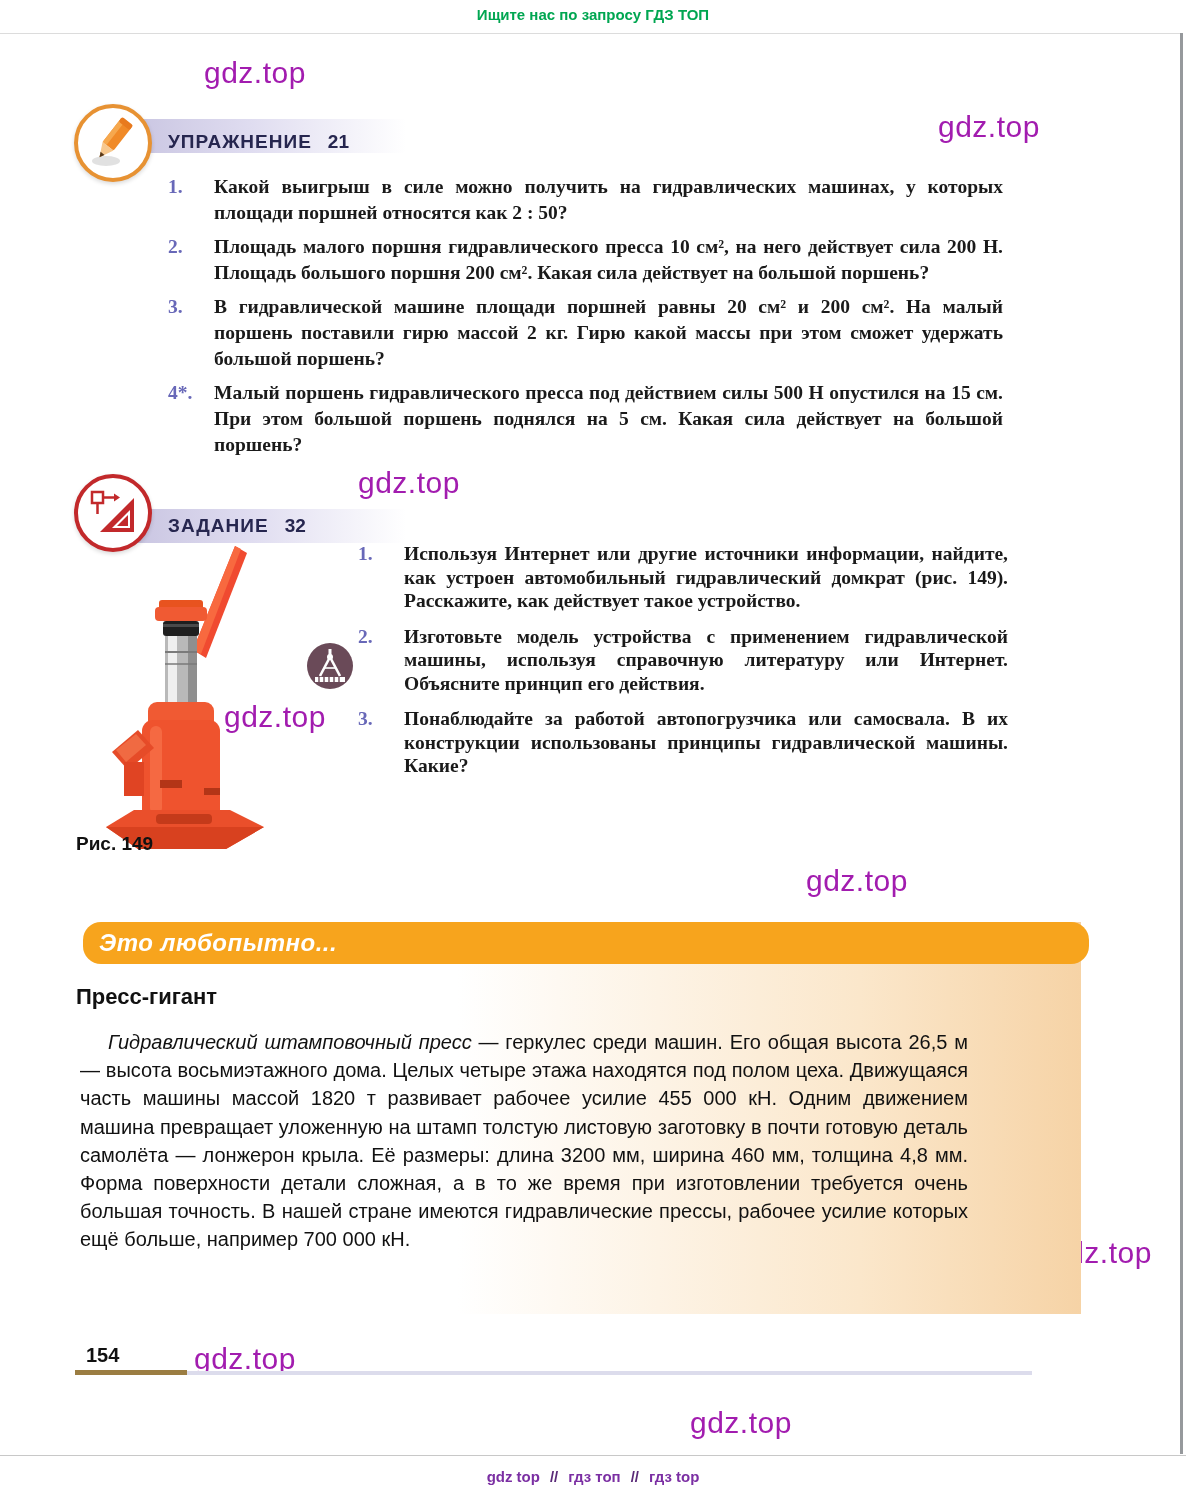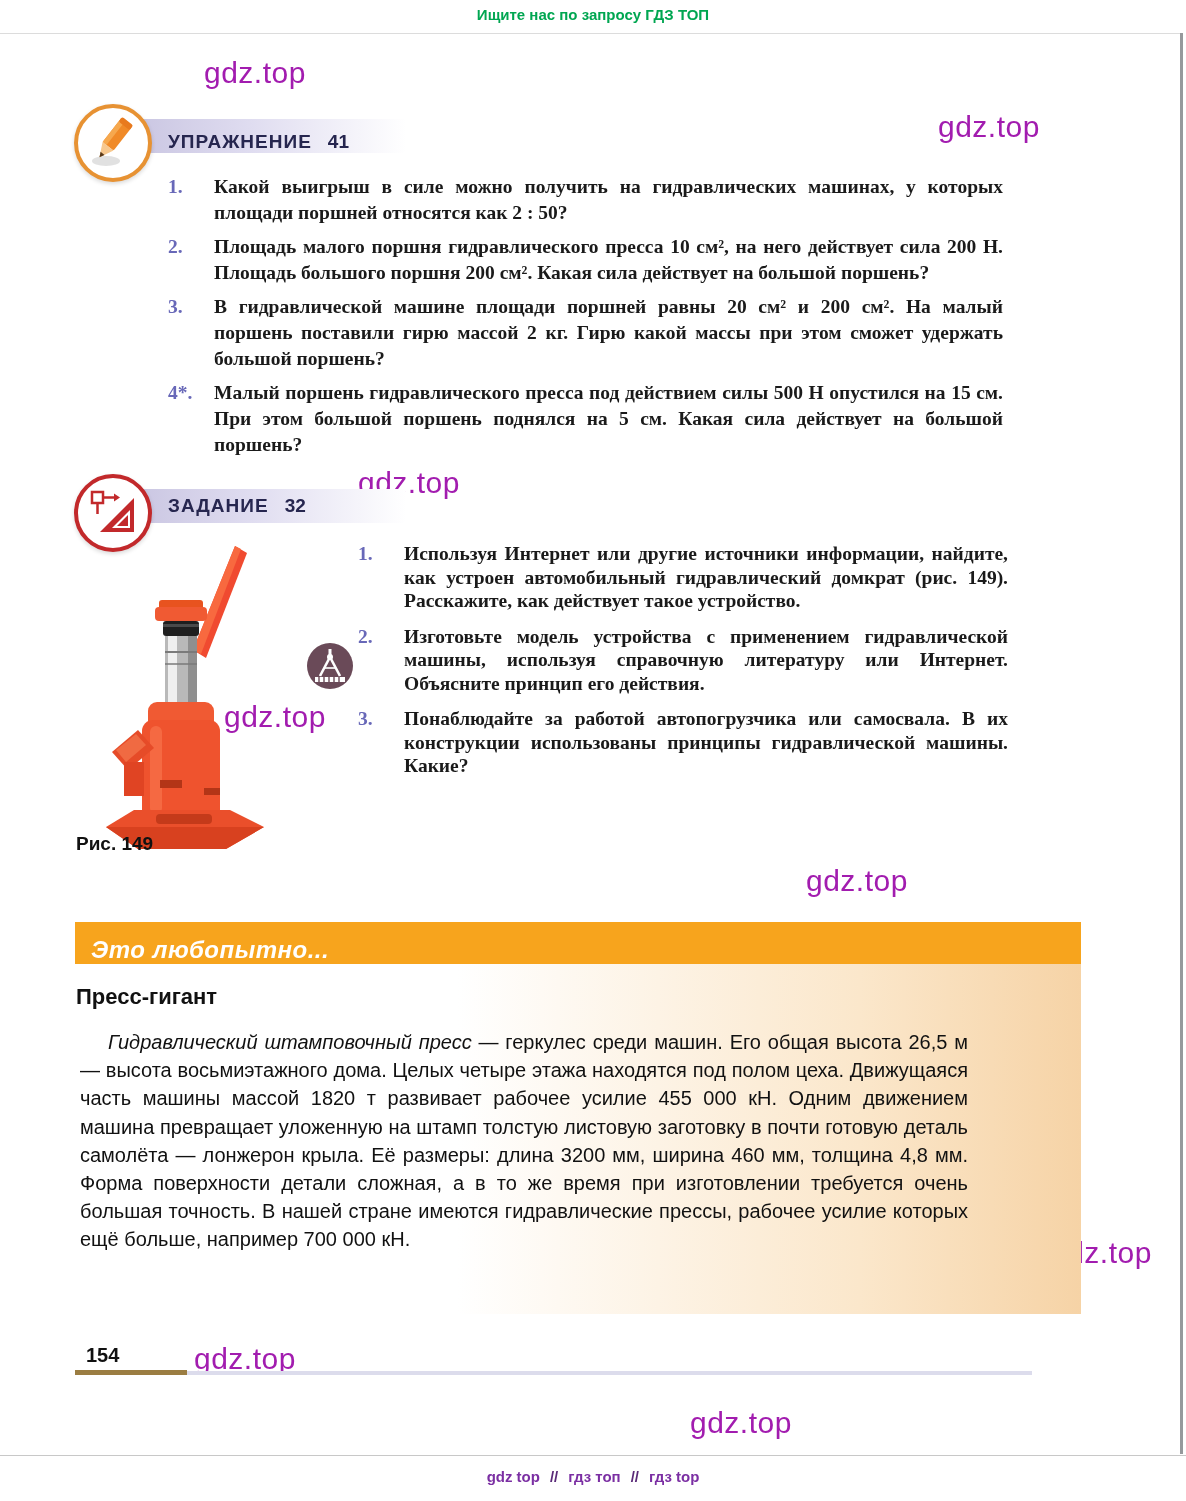--- a/index.html
+++ b/index.html
@@ -56,22 +56,22 @@
   .task-list{width:650px;font-size:19.5px;line-height:23.5px;}
   .task-list .num-item{margin-bottom:12px;}
   
   .fig-caption{font-size:19px;font-weight:700;color:#111;}
   
   .curious-box{
     left:75px;top:922px;width:1006px;height:392px;
     background:linear-gradient(to right,#ffffff 0%,#ffffff 38%,#fbe7cb 78%,#f6d3a6 100%);
   }
   .curious-banner{
-    position:absolute;left:0;top:0;width:100%;height:42px;background:#f7a41d;
-    display:flex;align-items:flex-end;box-sizing:border-box;padding-left:16px;
+    position:absolute;left:8px;top:0;width:100%;height:42px;background:#f7a41d;
+    display:flex;align-items:center;box-sizing:border-box;padding-left:16px;border-radius:18px;
   }
   .curious-banner .bt{
     color:#ffffff;font-size:24px;font-weight:700;font-style:italic;letter-spacing:.5px;
   }
   .curious-heading{
     position:absolute;left:1px;top:62px;font-size:22px;font-weight:700;color:#111;
   }
   .curious-para{
     position:absolute;left:5px;top:106px;width:888px;
     font-size:20px;line-height:28.2px;color:#111;text-align:justify;text-indent:28px;
@@ -101,21 +101,21 @@
 <div class="abs wm" style="left:358px;top:466px;">gdz.top</div>
 <div class="abs wm" style="left:224px;top:700px;">gdz.top</div>
 <div class="abs wm" style="left:806px;top:864px;">gdz.top</div>
 <div class="abs wm" style="left:388px;top:970px;">gdz.top</div>
 <div class="abs wm" style="left:1050px;top:1236px;">gdz.top</div>
 <div class="abs wm" style="left:194px;top:1342px;">gdz.top</div>
 <div class="abs wm" style="left:690px;top:1406px;">gdz.top</div>
 
 <div class="abs hdr-band" style="left:120px;top:119px;width:286px;align-items:flex-end;">
   <span class="hdr-title">УПРАЖНЕНИЕ</span>
-  <span class="hdr-num">41</span>
+  <span class="hdr-num">21</span>
 </div>
 <div class="abs icon-circle ring-orange" style="left:74px;top:104px;">
   <svg width="58" height="58" viewBox="0 0 58 58">
     <ellipse cx="22" cy="47" rx="14" ry="5" fill="#c9c9c9" opacity="0.55"></ellipse>
     <g transform="rotate(38 29 26)">
       <rect x="22" y="4" width="14" height="30" rx="2" fill="#f08a28"></rect>
       <rect x="22" y="4" width="5" height="30" fill="#f6a84e"></rect>
       <rect x="22" y="2" width="14" height="6" rx="2" fill="#e87a1e"></rect>
       <polygon points="22,34 36,34 29,48" fill="#f7c88f"></polygon>
       <polygon points="26.5,43 31.5,43 29,48" fill="#5a3a1a"></polygon>
@@ -135,21 +135,21 @@
   <div class="num-item">
     <span class="n">3.</span>
     <span class="t">В гидравлической машине площади поршней равны 20 см² и 200 см². На малый поршень поставили гирю массой 2 кг. Гирю какой массы при этом сможет удержать большой поршень?</span>
   </div>
   <div class="num-item">
     <span class="n">4*.</span>
     <span class="t">Малый поршень гидравлического пресса под действием силы 500 Н опустился на 15 см. При этом большой поршень поднялся на 5 см. Какая сила действует на большой поршень?</span>
   </div>
 </div>
 
-<div class="abs hdr-band" style="left:120px;top:489px;width:286px;text-align:right;">
+<div class="abs hdr-band" style="left:120px;top:509px;width:286px;text-align:right;">
   <span class="hdr-title">ЗАДАНИЕ</span>
   <span class="hdr-num">32</span>
 </div>
 <div class="abs icon-circle ring-red" style="left:74px;top:474px;">
   <svg width="58" height="58" viewBox="0 0 58 58">
     <polygon points="16,48 50,48 50,14" fill="#c2292b"></polygon>
     <polygon points="28,44 46,44 46,26" fill="#ffffff"></polygon>
     <polygon points="33,42 44,42 44,31" fill="#c2292b"></polygon>
     <rect x="8" y="8" width="11" height="11" fill="#ffffff" stroke="#c2292b" stroke-width="2.5"></rect>
     <line x1="19" y1="13.5" x2="30" y2="13.5" stroke="#c2292b" stroke-width="2.5"></line>

